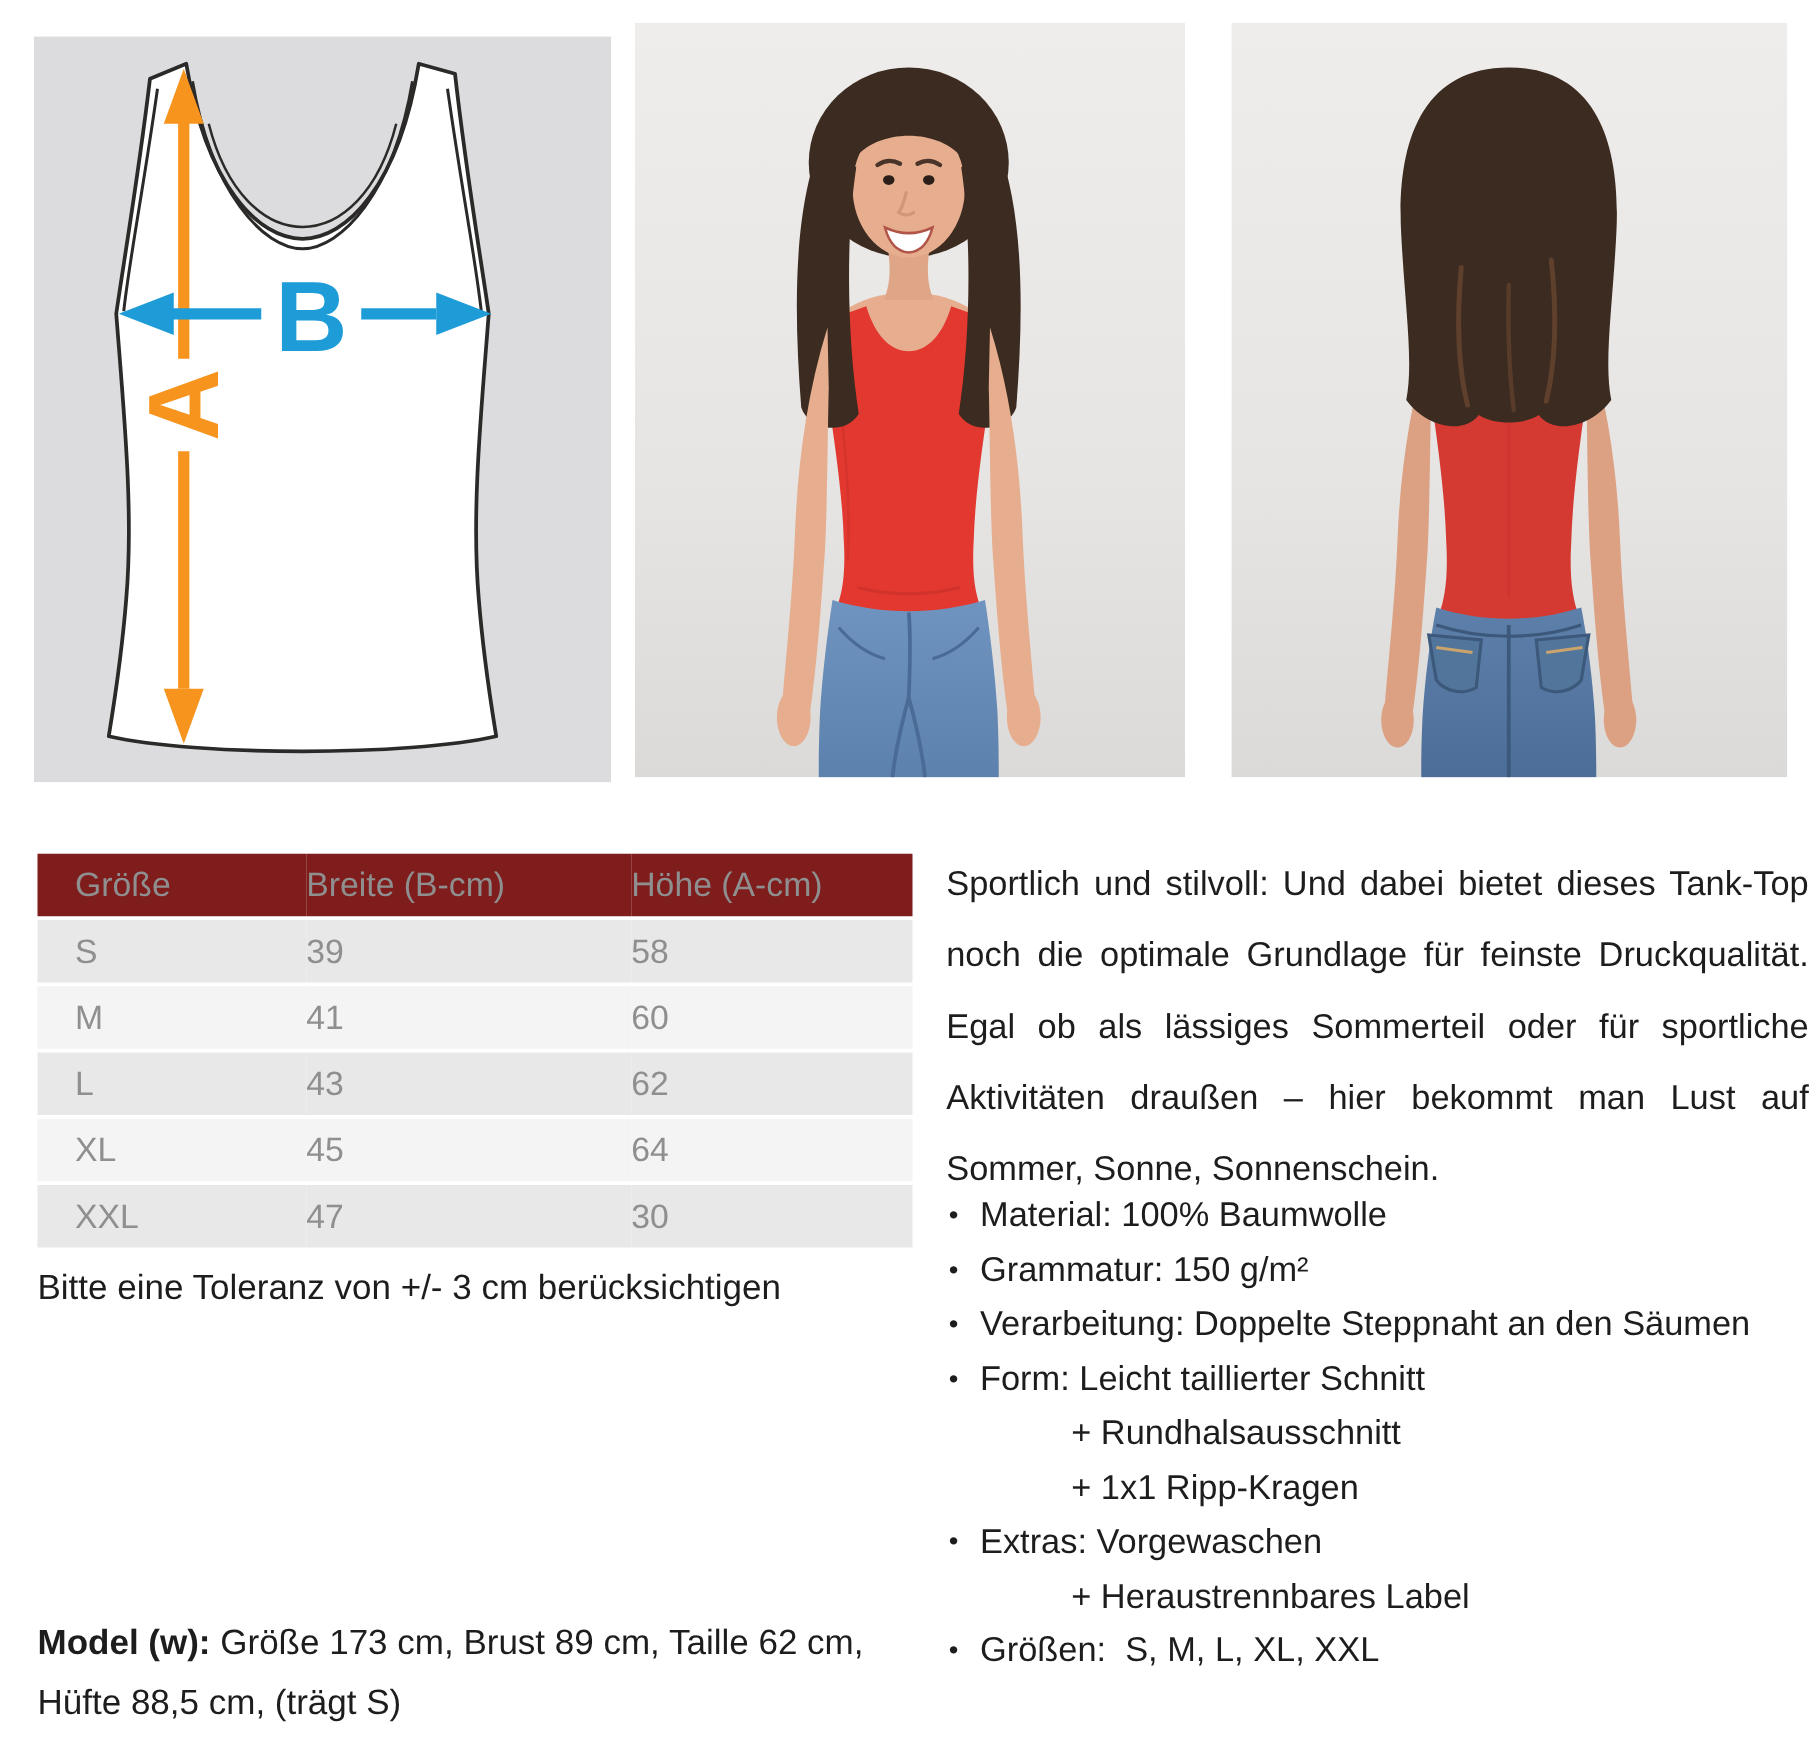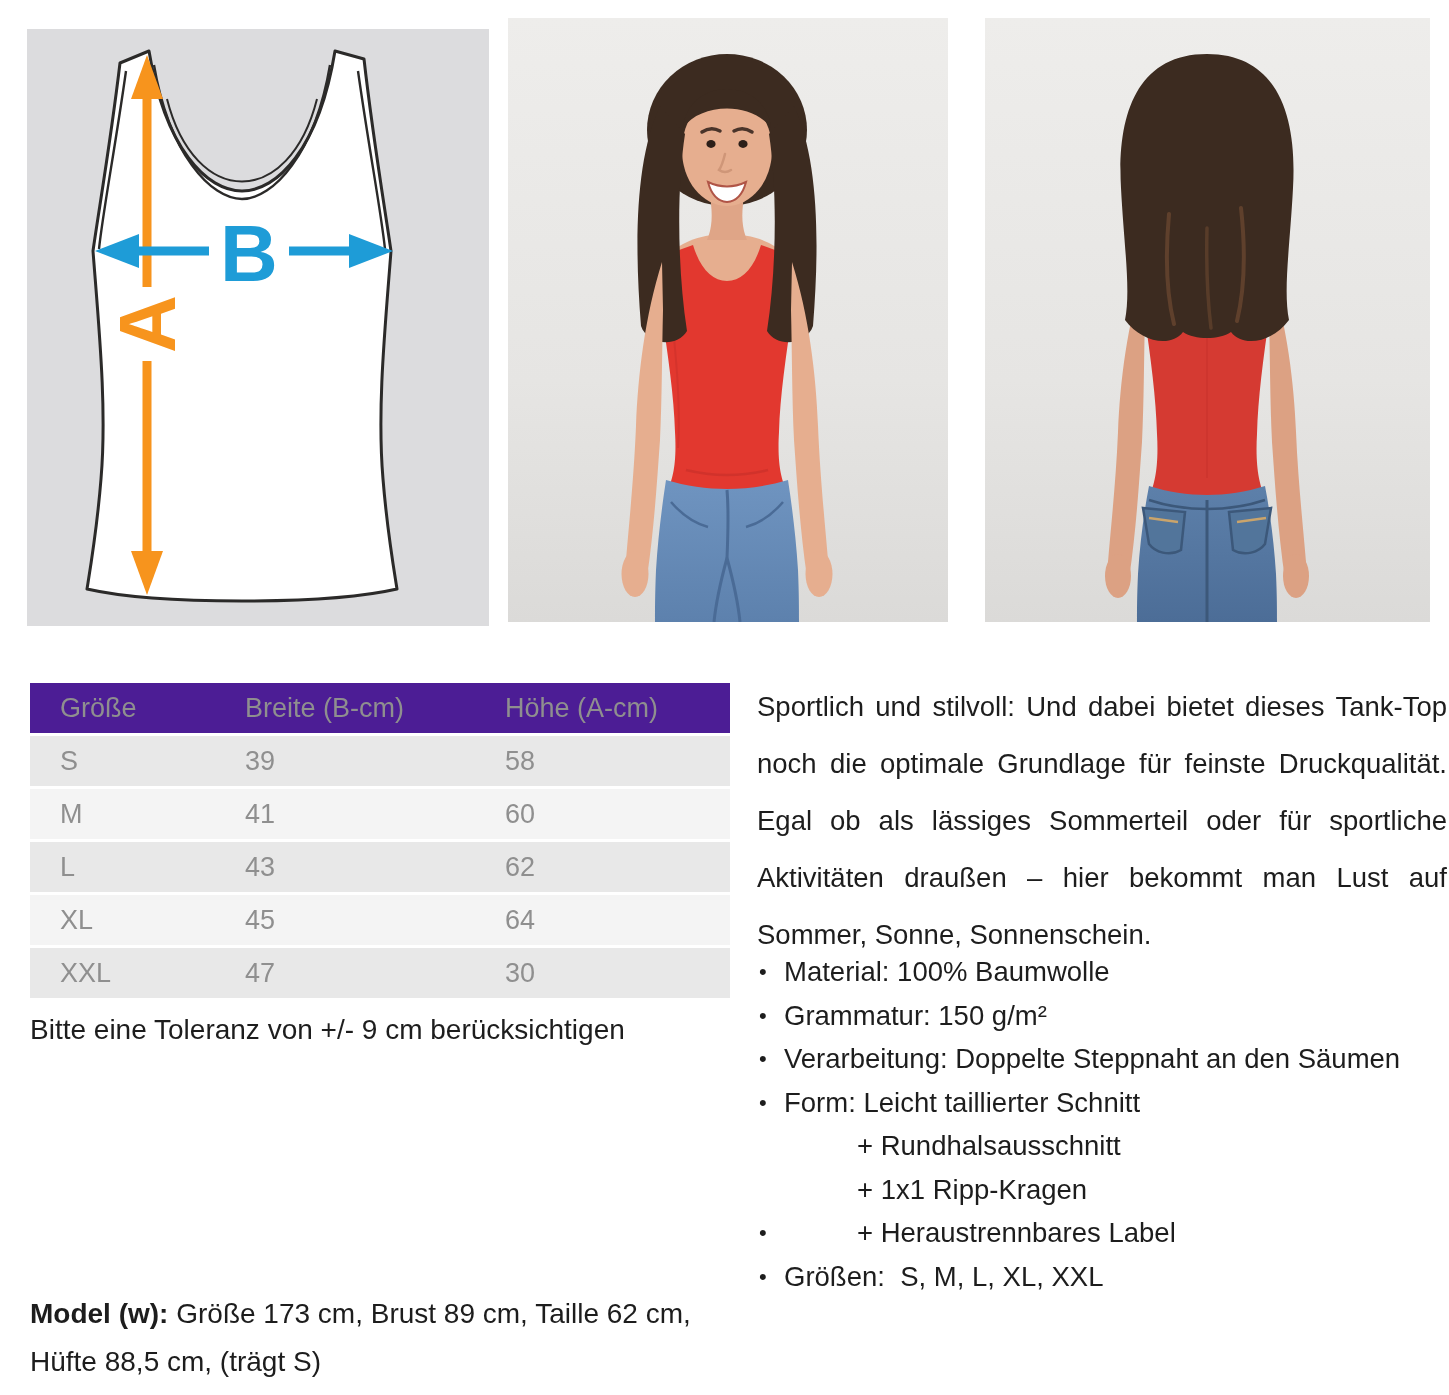--- a/index.html
+++ b/index.html
@@ -43,21 +43,21 @@
   
   #size-table{
     position:absolute;left:30px;top:680px;width:700px;
     border-collapse:separate;border-spacing:0 3px;
     font-size:27px;color:var(--table-text);
   }
   #size-table th,#size-table td{
     font-weight:normal;text-align:left;height:50px;vertical-align:middle;
   }
   #size-table th:first-child,#size-table td:first-child{padding-left:30px;}
-  #size-table thead tr{background:#4c1d95;}
+  #size-table thead tr{background:#7f1d1d;}
   #size-table tbody tr:nth-child(odd){background:#e8e8e8;}
   #size-table tbody tr:nth-child(even){background:#f4f4f4;}
   .col-size{width:215px;}
   .col-width{width:260px;}
   .col-height{width:225px;}
 
   #tolerance-note{
     position:absolute;left:30px;top:1014px;width:700px;
     font-size:28px;color:var(--body-text);
   }
@@ -307,31 +307,31 @@
         <td>64</td>
       </tr>
       <tr>
         <td>XXL</td>
         <td>47</td>
         <td>30</td>
       </tr>
     </tbody>
   </table>
 
-  <p id="tolerance-note">Bitte eine Toleranz von +/- 9 cm berücksichtigen</p>
+  <p id="tolerance-note">Bitte eine Toleranz von +/- 3 cm berücksichtigen</p>
 
   <p id="model-info"><b>Model (w):</b><span> Größe 173 cm, Brust 89 cm, Taille 62 cm, Hüfte 88,5 cm, (trägt S)</span></p>
 
   <p id="description">Sportlich und stilvoll: Und dabei bietet dieses Tank-Top noch die optimale Grundlage für feinste Druckqualität. Egal ob als lässiges Sommerteil oder für sportliche Aktivitäten draußen – hier bekommt man Lust auf Sommer, Sonne, Sonnenschein.</p>
 
   <ul id="feature-list">
     <li><span class="dot">•</span><span>Material: 100% Baumwolle</span></li>
     <li><span class="dot">•</span><span>Grammatur: 150 g/m²</span></li>
     <li><span class="dot">•</span><span>Verarbeitung: Doppelte Steppnaht an den Säumen</span></li>
     <li><span class="dot">•</span><span>Form: Leicht taillierter Schnitt</span></li>
     <li class="sub"><span>+ Rundhalsausschnitt</span></li>
     <li class="sub"><span>+ 1x1 Ripp-Kragen</span></li>
-    <li><span class="dot">•</span></li>
+    <li><span class="dot">•</span><span>Extras: Vorgewaschen</span></li>
     <li class="sub"><span>+ Heraustrennbares Label</span></li>
     <li><span class="dot">•</span><span>Größen: &nbsp;S, M, L, XL, XXL</span></li>
   </ul>
 
 </div>
 
 </body></html>

